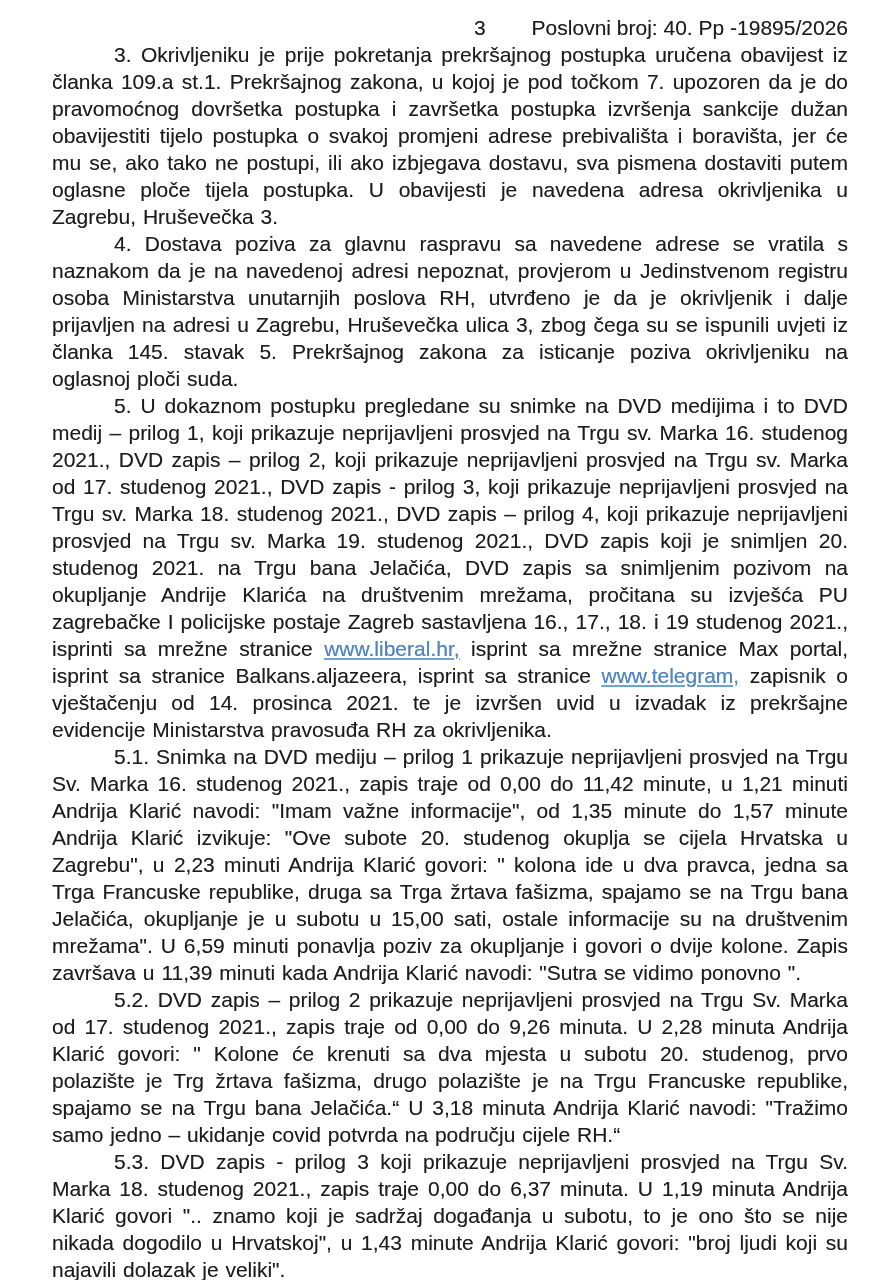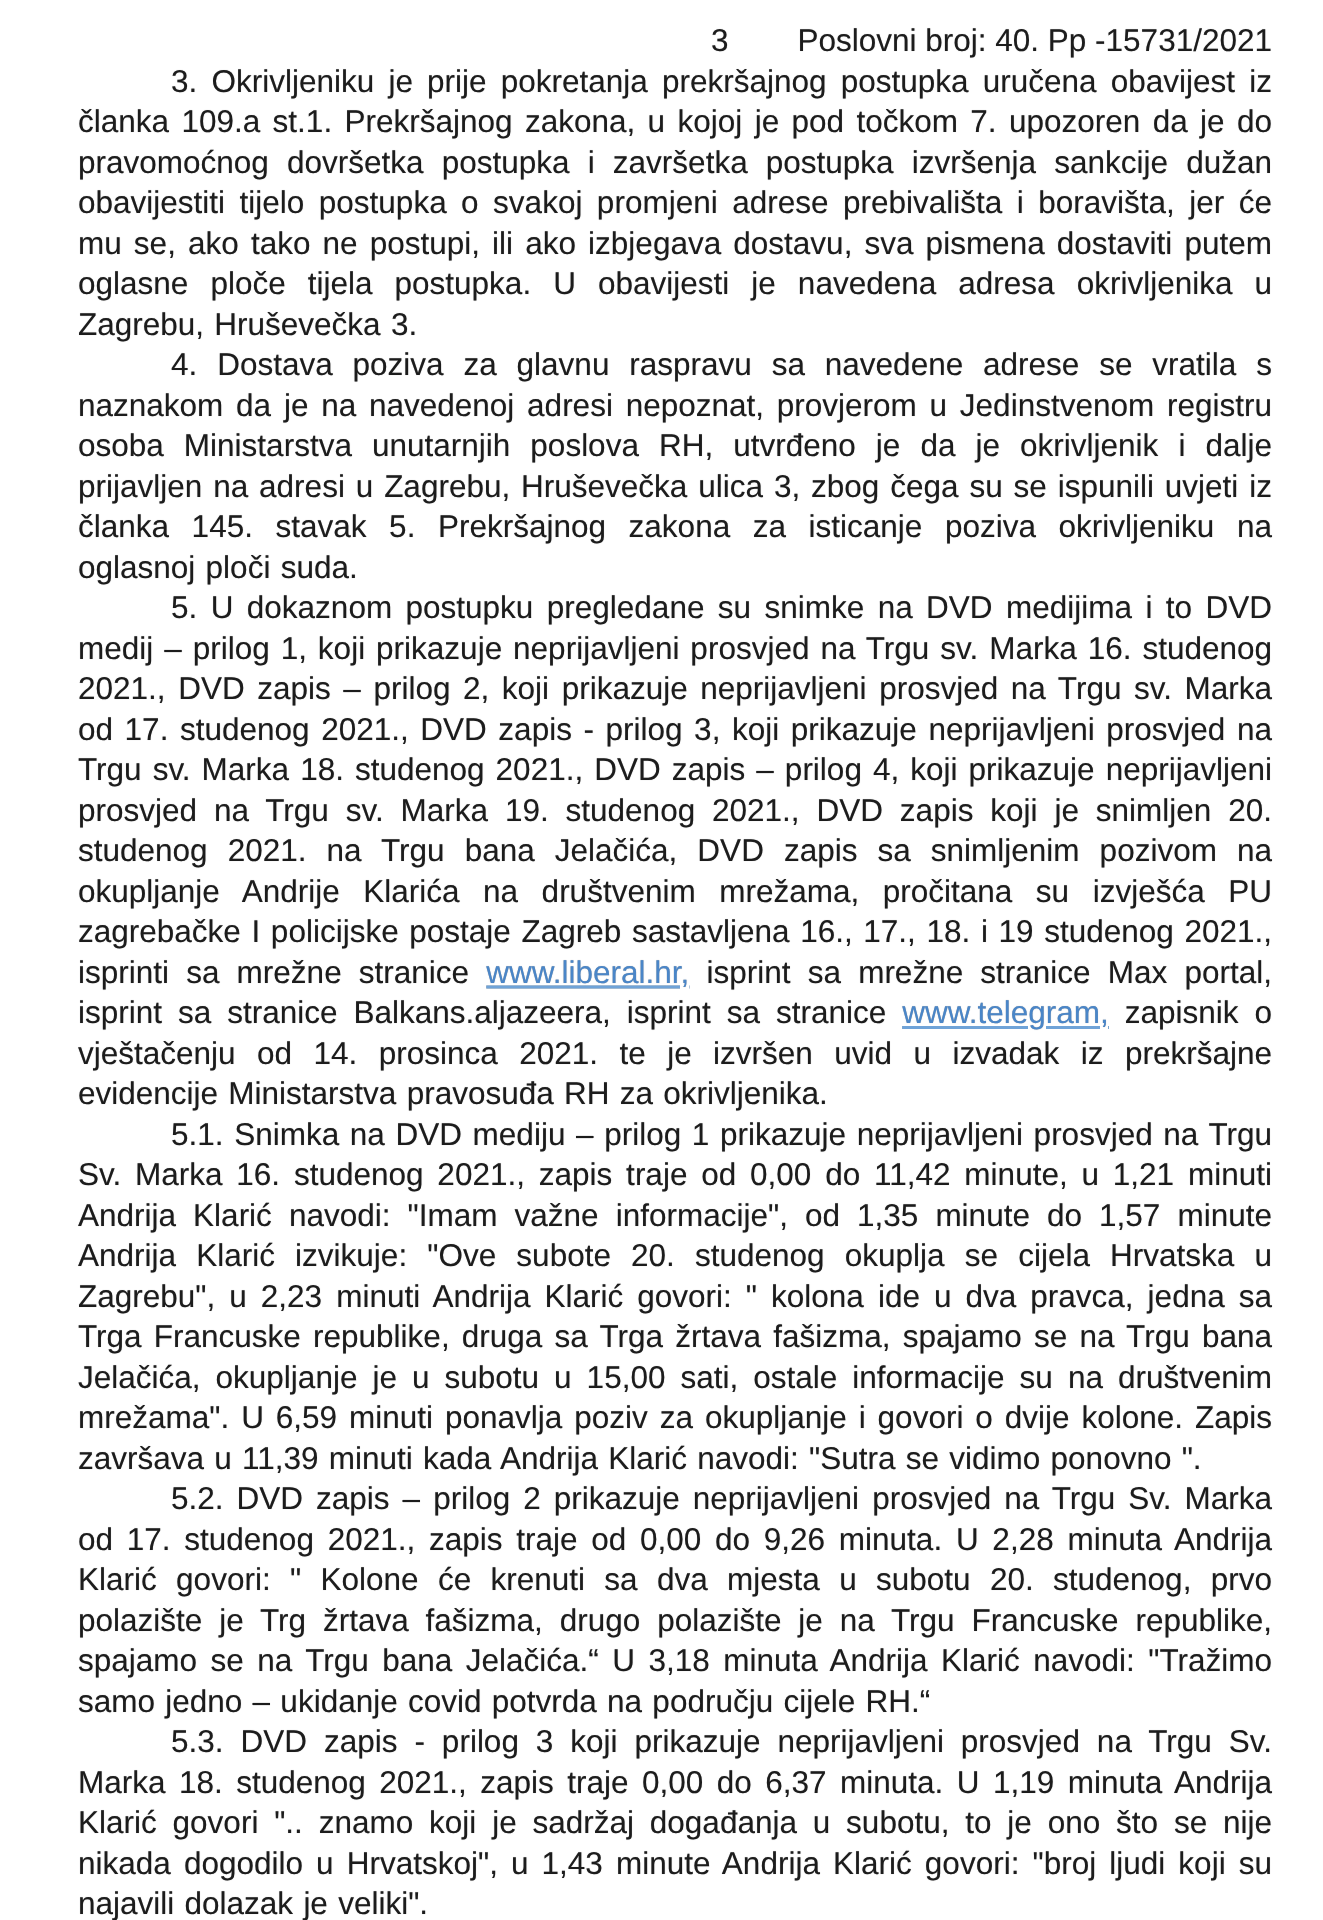--- a/index.html
+++ b/index.html
@@ -45,21 +45,21 @@
     text-decoration-color: #6fa3d8;
     cursor: pointer;
   }
 </style>
 </head>
 <body>
 
 <div class="page">
   <div class="header-line">
     <span class="page-number">3</span>
-    <span class="case-number">Poslovni broj: 40. Pp -15731/2021</span>
+    <span class="case-number">Poslovni broj: 40. Pp -19895/2026</span>
   </div>
 
   <div class="doc-body">
       <p class="para">3. Okrivljeniku je prije pokretanja prekršajnog postupka uručena obavijest iz članka 109.a st.1. Prekršajnog zakona, u kojoj je pod točkom 7. upozoren da je do pravomoćnog dovršetka postupka i završetka postupka izvršenja sankcije dužan obavijestiti tijelo postupka o svakoj promjeni adrese prebivališta i boravišta, jer će mu se, ako tako ne postupi, ili ako izbjegava dostavu, sva pismena dostaviti putem oglasne ploče tijela postupka. U obavijesti je navedena adresa okrivljenika u Zagrebu, Hruševečka 3.</p>
       <p class="para">4. Dostava poziva za glavnu raspravu sa navedene adrese  se vratila s naznakom da je na navedenoj adresi nepoznat, provjerom u Jedinstvenom registru osoba Ministarstva unutarnjih poslova RH, utvrđeno je da je okrivljenik i dalje prijavljen na adresi u Zagrebu, Hruševečka ulica 3, zbog čega su se ispunili uvjeti iz članka 145. stavak 5. Prekršajnog zakona za isticanje poziva okrivljeniku na oglasnoj ploči suda.</p>
       <p class="para">5. U dokaznom postupku pregledane su snimke na DVD medijima i to DVD medij – prilog 1, koji prikazuje neprijavljeni prosvjed na Trgu sv. Marka 16. studenog 2021., DVD zapis – prilog 2, koji prikazuje neprijavljeni prosvjed na Trgu sv. Marka od 17. studenog 2021., DVD zapis - prilog 3, koji prikazuje neprijavljeni prosvjed na Trgu sv. Marka 18. studenog 2021., DVD zapis – prilog 4, koji prikazuje neprijavljeni prosvjed na Trgu sv. Marka 19. studenog 2021., DVD zapis koji je snimljen 20. studenog 2021. na Trgu bana Jelačića, DVD zapis sa snimljenim pozivom na okupljanje Andrije Klarića na društvenim mrežama, pročitana su izvješća PU zagrebačke I policijske postaje Zagreb sastavljena  16., 17., 18. i 19 studenog 2021., isprinti sa mrežne stranice <a class="doc-link" href="#">www.liberal.hr,</a> isprint sa mrežne stranice Max portal, isprint sa stranice Balkans.aljazeera, isprint sa stranice <a class="doc-link" href="#">www.telegram,</a> zapisnik o vještačenju od 14. prosinca 2021. te je izvršen uvid u izvadak iz prekršajne evidencije Ministarstva pravosuđa RH za okrivljenika.</p>
       <p class="para">5.1. Snimka na DVD mediju  – prilog 1 prikazuje neprijavljeni prosvjed na Trgu Sv. Marka 16. studenog 2021., zapis traje od 0,00 do 11,42 minute, u 1,21 minuti Andrija Klarić navodi: "Imam važne informacije", od 1,35 minute do 1,57 minute  Andrija Klarić izvikuje: "Ove subote 20. studenog okuplja se cijela Hrvatska u Zagrebu", u 2,23 minuti Andrija Klarić govori: " kolona ide u dva pravca, jedna sa Trga Francuske republike, druga sa Trga žrtava fašizma, spajamo se na Trgu bana Jelačića, okupljanje je u subotu u 15,00 sati, ostale informacije su na društvenim mrežama". U 6,59 minuti ponavlja poziv za okupljanje i govori o dvije kolone. Zapis završava u 11,39 minuti kada Andrija Klarić navodi: "Sutra se vidimo ponovno ".</p>
       <p class="para">5.2. DVD zapis – prilog 2 prikazuje neprijavljeni prosvjed na Trgu Sv. Marka od 17. studenog 2021., zapis traje od 0,00 do 9,26 minuta. U 2,28 minuta Andrija Klarić govori: " Kolone će krenuti sa dva mjesta u subotu 20. studenog, prvo polazište je Trg žrtava fašizma, drugo polazište je na Trgu Francuske republike, spajamo se na Trgu bana Jelačića.“ U 3,18 minuta Andrija Klarić navodi: "Tražimo samo jedno – ukidanje covid potvrda na području cijele RH.“</p>
       <p class="para">5.3. DVD zapis - prilog 3 koji prikazuje neprijavljeni prosvjed na Trgu Sv. Marka 18. studenog 2021., zapis traje 0,00 do 6,37 minuta. U 1,19 minuta Andrija Klarić govori ".. znamo koji je sadržaj događanja u subotu, to je ono što se nije nikada dogodilo u Hrvatskoj", u 1,43 minute Andrija Klarić govori: "broj ljudi koji su najavili dolazak je veliki".</p>
     </div>

